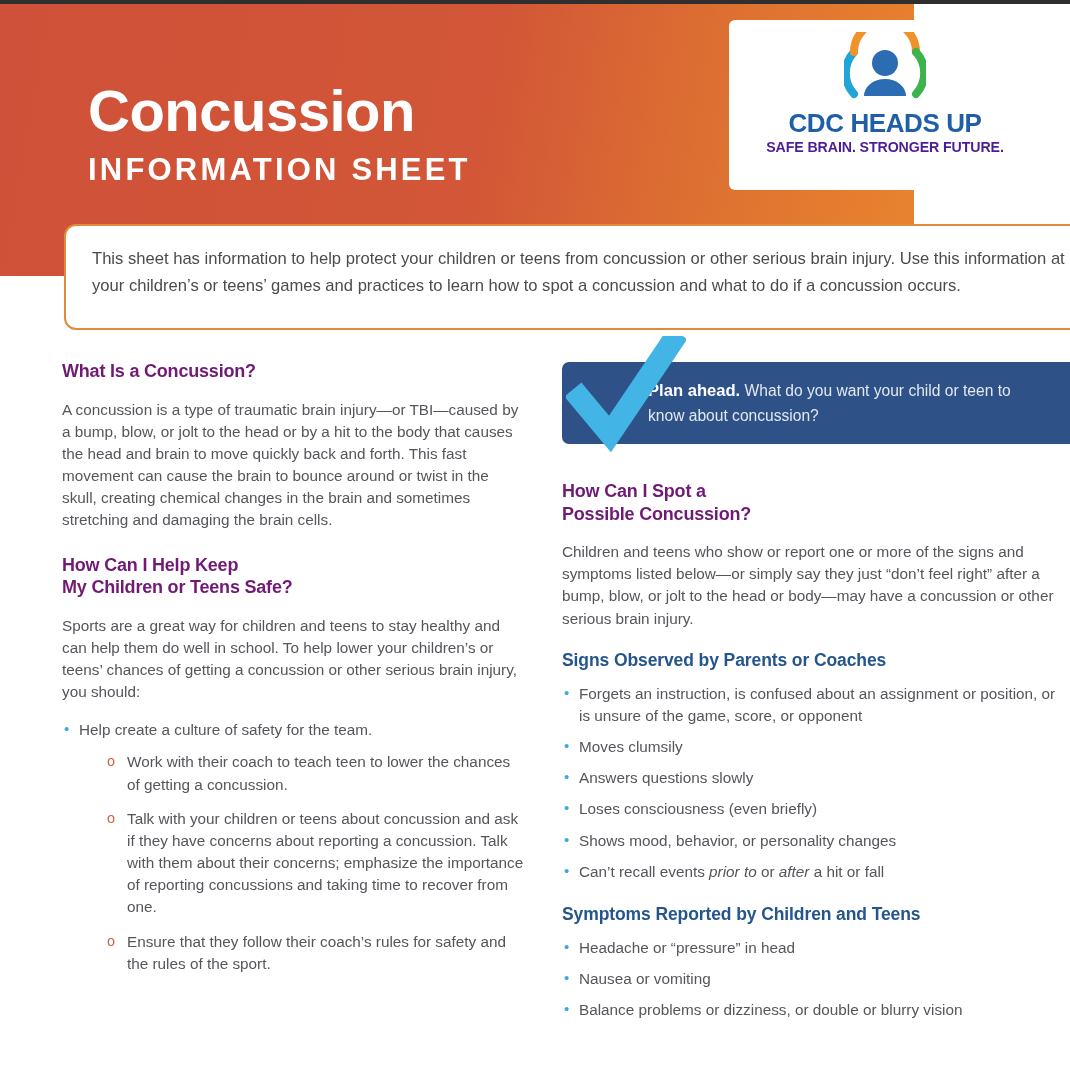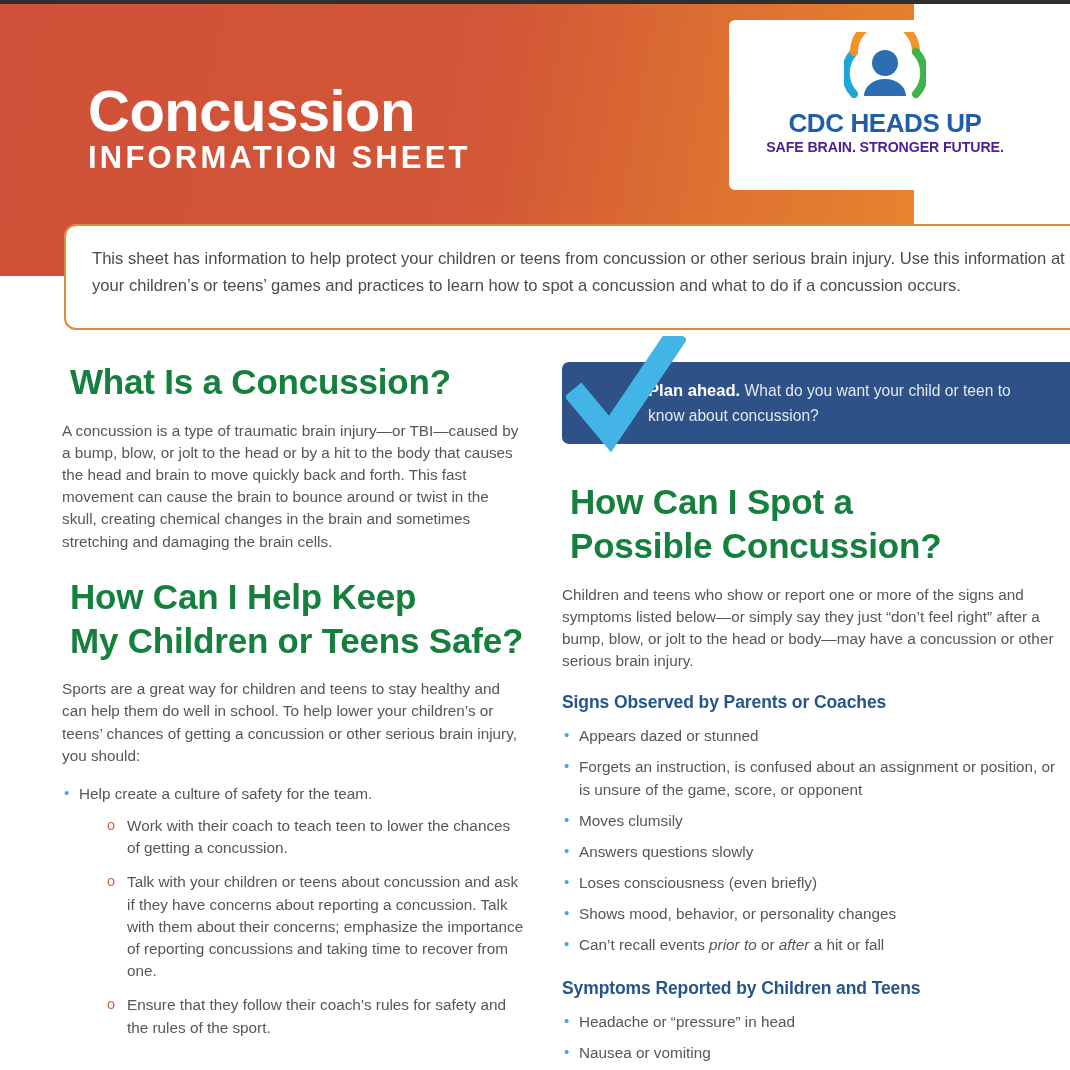--- a/index.html
+++ b/index.html
@@ -44,20 +44,21 @@
 
   .title-main {
     font-size: 58px;
     font-weight: bold;
     color: #ffffff;
     letter-spacing: -0.5px;
     line-height: 1.0;
   }
 
   .title-sub {
+    margin-top: 12px;
     font-size: 31px;
     font-weight: bold;
     color: #ffffff;
     letter-spacing: 3.2px;
   }
 
   
   .logo-card {
     position: absolute;
     left: 729px;
@@ -127,26 +128,25 @@
   }
 
   .col-right {
     position: absolute;
     left: 562px;
     top: 348px;
     width: 508px;
   }
 
   h2.section-head {
-    color: #15803d;
-    font-size: 35px;
+    color: #701a75;
+    font-size: 18px;
     font-weight: bold;
     line-height: 1.25;
     letter-spacing: -0.2px;
-    margin-left: 8px;
   }
 
   h3.sub-head {
     color: #24558c;
     font-size: 17.5px;
     font-weight: bold;
     letter-spacing: -0.1px;
   }
 
   p.body-text {
@@ -320,21 +320,20 @@
     </h2>
     <div class="spacer-16"></div>
     <p class="body-text">Children and teens who show or report one or more of the signs and symptoms listed below—or simply say they just “don’t feel right” after a bump, blow, or jolt to the head or body—may have a concussion or other serious brain injury.</p>
 
     <div class="spacer-20"></div>
 
     <h3 class="sub-head">Signs Observed by Parents or Coaches</h3>
     <div class="spacer-12"></div>
 
     <ul class="bullets">
-      <li>Appears dazed or stunned</li>
       <li>Forgets an instruction, is confused about an assignment or position, or is unsure of the game, score, or opponent</li>
       <li>Moves clumsily</li>
       <li>Answers questions slowly</li>
       <li>Loses consciousness (even briefly)</li>
       <li>Shows mood, behavior, or personality changes</li>
       <li id="signs-italic-item">Can’t recall events <em class="italic">prior to</em> or <em class="italic">after</em> a hit or fall</li>
     </ul>
 
     <div class="spacer-12"></div>
 

